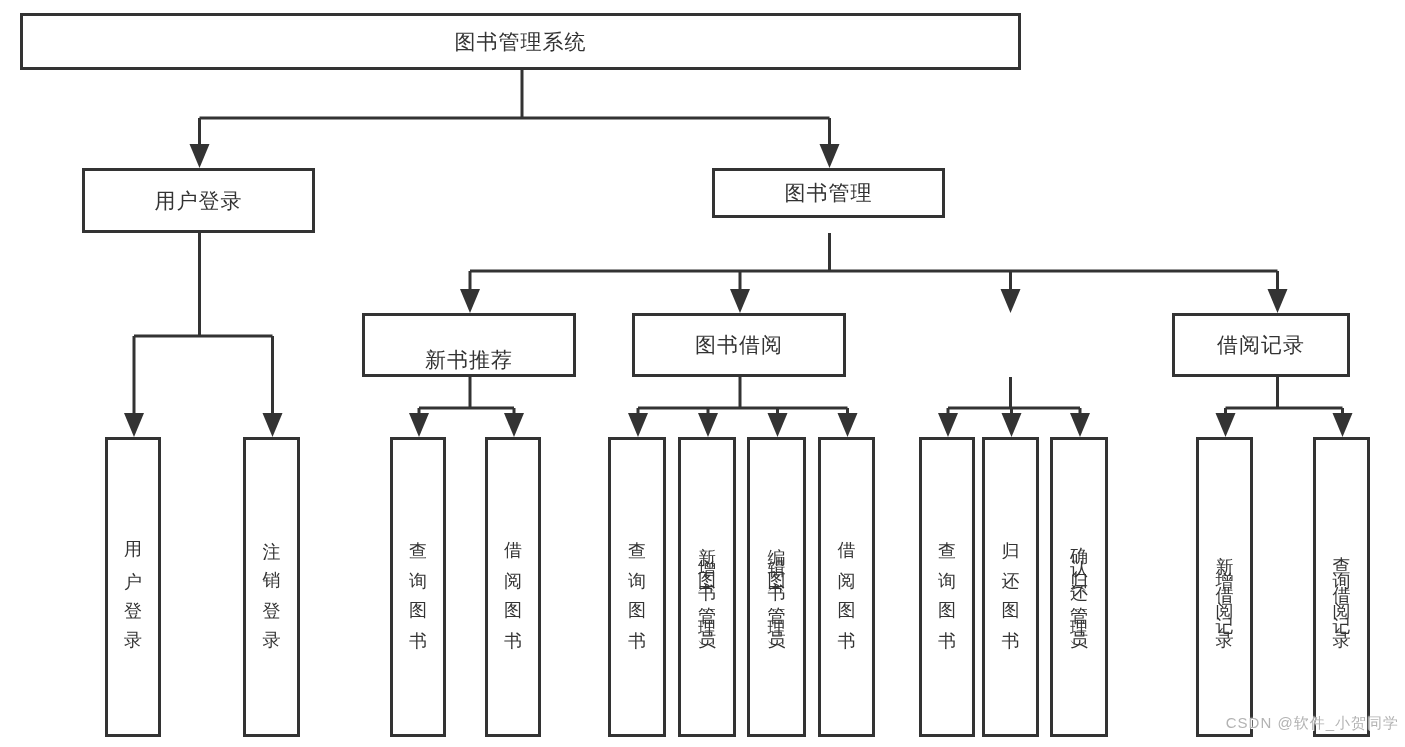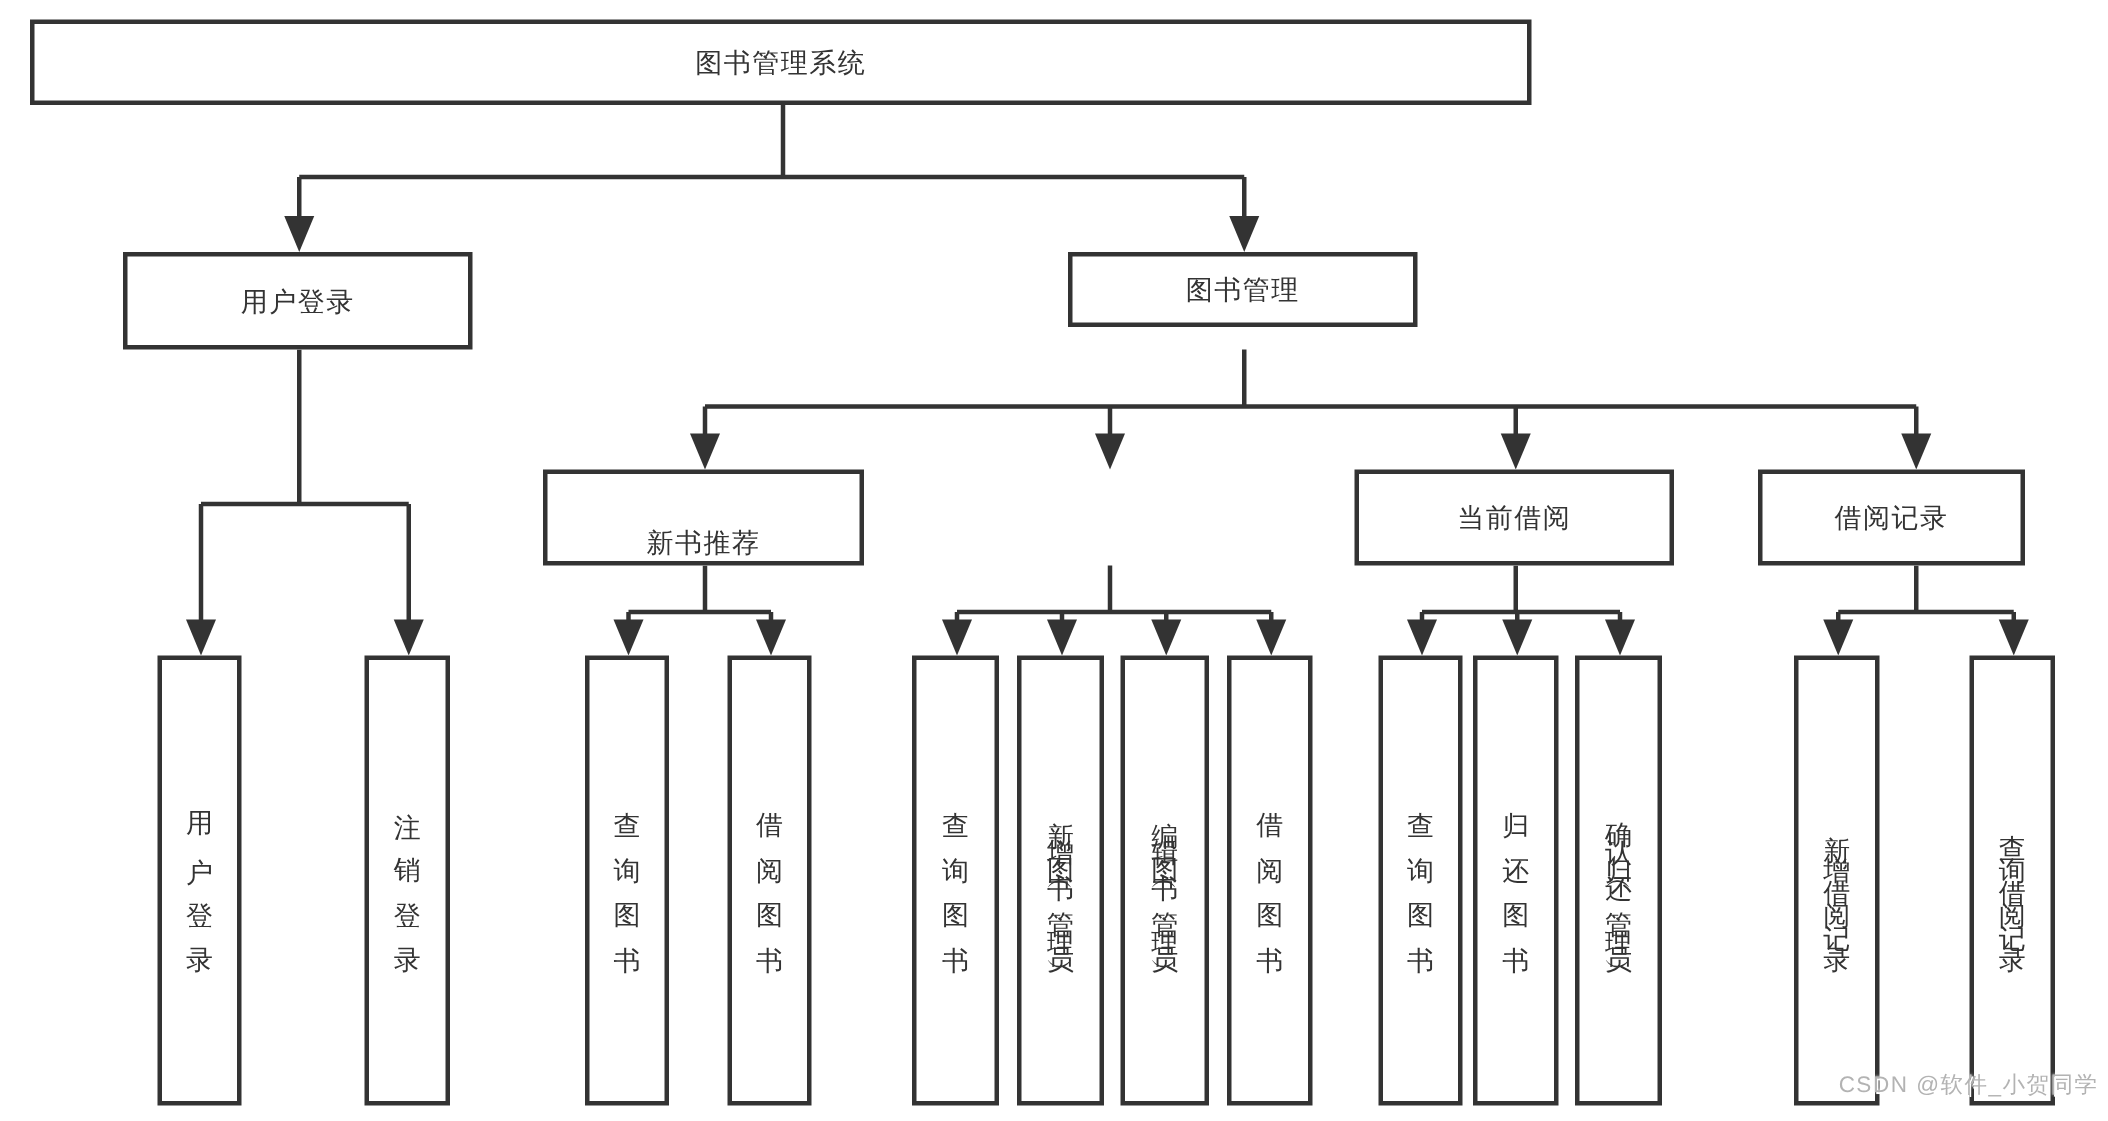--- a/index.html
+++ b/index.html
@@ -33,21 +33,21 @@
     fill:var(--line,#333);
   }
   .node{
     position:absolute;
     border:3px solid var(--line,#333);
     background:#fff;
     display:flex;
     align-items:center;
     justify-content:center;
     color:var(--text,#333);
-    font-size:18px;
+    font-size:21px;
     letter-spacing:1px;
   }
   .vnode{
     position:absolute;
     top:437px;
     height:300px;
     border:3px solid var(--line,#333);
     background:#fff;
     display:flex;
     align-items:center;
@@ -163,22 +163,22 @@
   <div class="node" style="left:82px;top:168px;width:233px;height:65px;">
     <span>用户登录</span>
   </div>
   <div class="node" style="left:712px;top:168px;width:233px;height:50px;">
     <span>图书管理</span>
   </div>
 
   <div class="node" style="left:362px;top:313px;width:214px;height:64px;align-items:flex-end;">
     <span>新书推荐</span>
   </div>
-  <div class="node" style="left:903px;top:313px;width:213px;height:64px;">
-    <span>当前借阅</span>
+  <div class="node" style="left:632px;top:313px;width:214px;height:64px;">
+    <span>图书借阅</span>
   </div>
   <div class="node" style="left:1172px;top:313px;width:178px;height:64px;">
     <span>借阅记录</span>
   </div>
 
   <div class="vnode sp-lg" style="left:105px;width:56px;">
     <span class="vtext">用户登录</span>
   </div>
   <div class="vnode sp-lg" style="left:243px;width:57px;">
     <span class="vtext">注销登录</span>

